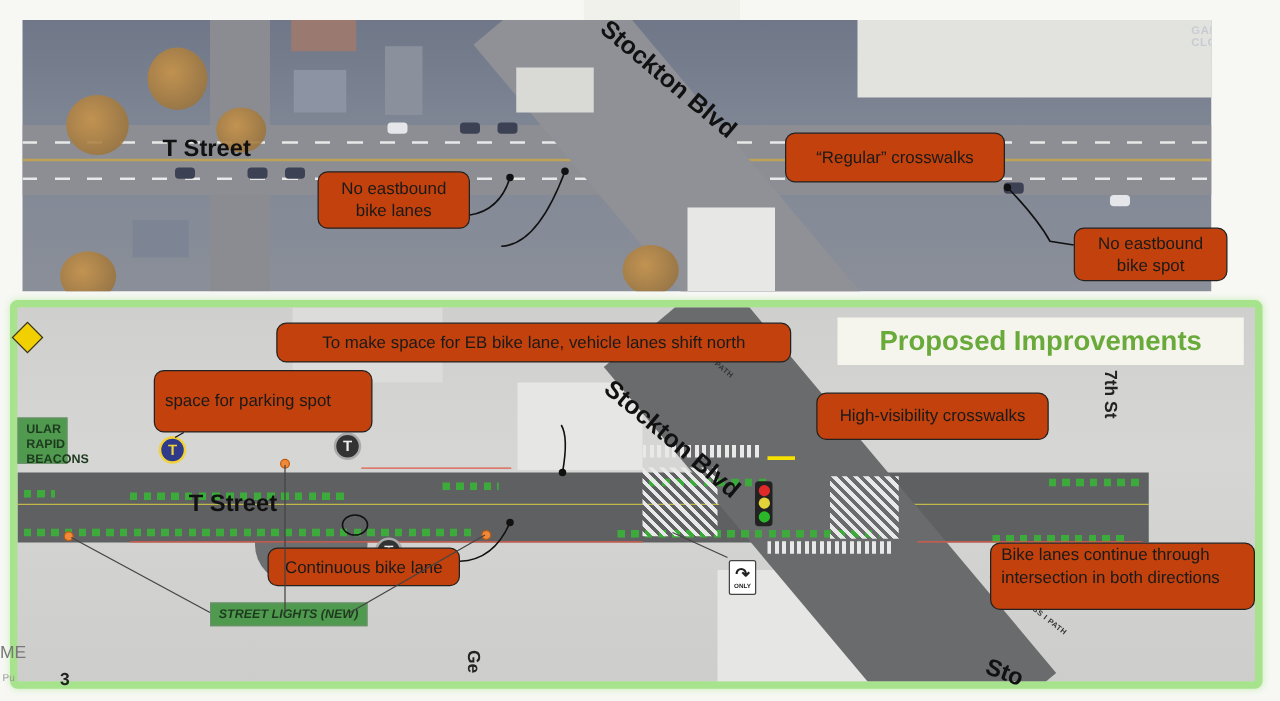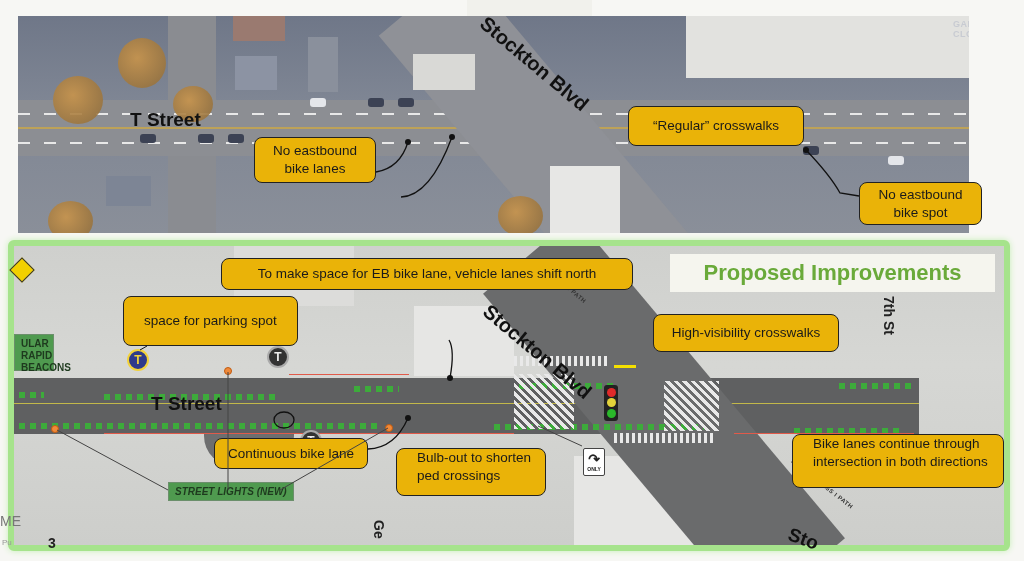--- a/index.html
+++ b/index.html
@@ -31,22 +31,22 @@
   .p-road-diag { position: absolute; left: 590px; top: -40px; width: 120px; height: 420px; background: #6a6b6c; transform: rotate(-40deg); }
   .p-road-stub { position: absolute; left: 190px; top: 150px; width: 90px; height: 70px; background: #6d6e6f; border-radius: 0 0 30px 30px; }
   .bikelane { position: absolute; height: 6px; background: repeating-linear-gradient(90deg, #3dab3b 0 6px, transparent 6px 11px); }
   .crosswalk { position: absolute; background: repeating-linear-gradient(90deg, #e9e9e9 0 3px, transparent 3px 6px); }
   .crosswalk-d { position: absolute; background: repeating-linear-gradient(45deg, #e9e9e9 0 3px, transparent 3px 6px); }
   .p-bldg { position: absolute; background: #e6e6e4; }
   .redline { position: absolute; height: 1px; background: #e05a4a; }
   .yellowcurb { position: absolute; height: 3px; background: #f5e000; }
 
   
-  .callout { position: absolute; background: #eab308; border: 1.5px solid #222; border-radius: 8px; color: #1a1a1a;
-    font-size: 13.5px; line-height: 18px; text-align: center; display: flex; align-items: center; justify-content: center; padding: 0 20px; white-space: nowrap; }
+  .callout { position: absolute; background: #c2410c; border: 1.5px solid #222; border-radius: 8px; color: #1a1a1a;
+    font-size: 13.5px; line-height: 18px; text-align: center; display: flex; align-items: center; justify-content: center; padding: 0 8px; white-space: nowrap; }
   .callout.left { text-align: left; justify-content: flex-start; }
   .street-label { position: absolute; font-weight: bold; color: #111; font-size: 19px; white-space: nowrap; }
   .street-label.diag { transform: rotate(40deg); transform-origin: left top; font-size: 20px; }
 
   .title-box { position: absolute; background: #f5f5ee; color: #6aaa3a; font-weight: bold; font-size: 22px; display: flex; align-items: center; justify-content: center; }
 
   .green-sign { position: absolute; background: #4f9a4f; color: #1e3a1e; font-weight: bold; font-size: 10px; padding: 3px 6px; border: 1px solid #6b8f6b; }
 
   svg.leaders { position: absolute; left: 0; top: 0; width: 1024px; height: 561px; pointer-events: none; }
   .dot { fill: #111; }
@@ -192,24 +192,20 @@
     <span>To make space for EB bike lane, vehicle lanes shift north</span>
   </div>
   <div class="callout left" style="left:123px;top:296px;width:175px;height:50px;flex-direction:column;align-items:flex-start;justify-content:center;">
     <span>space for parking spot</span>
   </div>
   <div class="callout" style="left:653px;top:314px;width:186px;height:38px;">
     <span>High-visibility crosswalks</span>
   </div>
   <div class="callout" style="left:214px;top:438px;width:154px;height:31px;">
     <span>Continuous bike lane</span>
-  </div>
-  <div class="callout left" style="left:396px;top:448px;width:150px;height:48px;flex-direction:column;align-items:flex-start;">
-    <span>Bulb-out to shorten</span>
-    <span>ped crossings</span>
   </div>
   <div class="callout left" style="left:792px;top:434px;width:212px;height:54px;flex-direction:column;align-items:flex-start;">
     <span>Bike lanes continue through</span>
     <span>intersection in both directions</span>
   </div>
 
   <div class="side-text" style="left:0;top:513px;">ME</div>
   <div class="side-text small" style="left:2px;top:538px;">Pu</div>
   <div class="small-road-label" style="left:48px;top:535px;">3</div>
 

